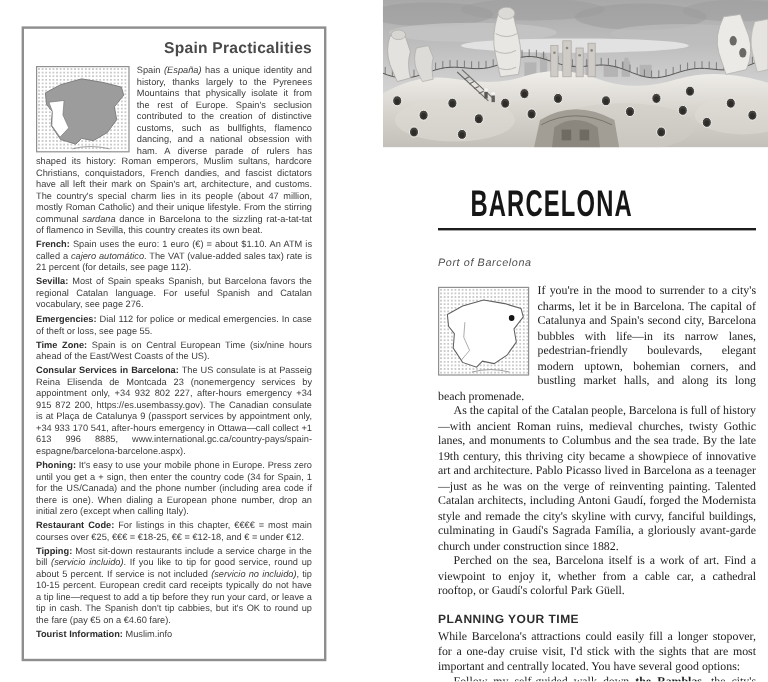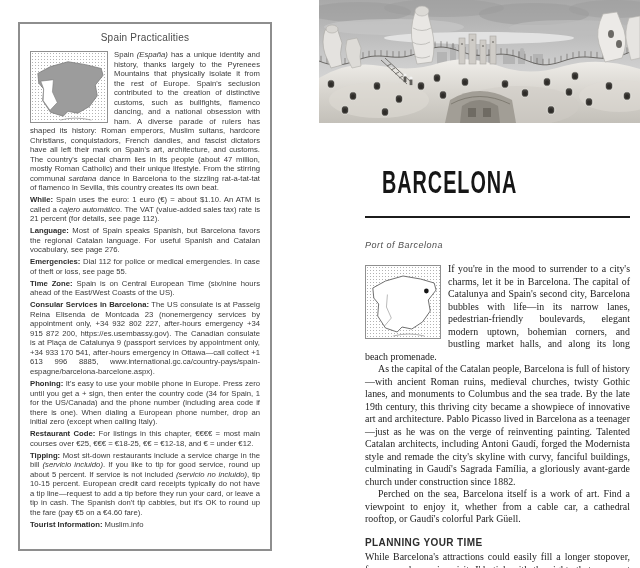--- a/index.html
+++ b/index.html
@@ -2,21 +2,21 @@
 <html><head>
 <meta charset="utf-8">
 <style>
   html,body { margin:0; padding:0; background:#ffffff; }
   .page { position:relative; width:640px; height:568px; background:#fff; overflow:hidden;
           font-family:"Liberation Sans", sans-serif; -webkit-font-smoothing:antialiased; }
 
   
   .pract-box { position:absolute; left:18px; top:22px; width:254px; min-height:529px;
                border:2px solid #8e8e8e; box-sizing:border-box; padding:6px 10px 8px; background:#fff; }
-  .pract-title { font-size:10px; font-weight:normal; color:#4a4a4a; text-align:center;
+  .pract-title { font-size:13px; font-weight:bold; color:#4a4a4a; text-align:right;
                  margin:2px 0 7px; letter-spacing:.2px; }
   .pract-body { font-size:7.7px; line-height:9.5px; color:#3a3a3a; text-align:justify; }
   .pract-body p { margin:0; }
   .pract-body p.entry { margin-top:2.6px; }
   .lab { font-weight:bold; color:#2c2c2c; }
   .it { font-style:italic; }
   .bd { font-weight:bold; }
 
   
   .map-box { box-sizing:border-box; border:1px solid #8f8f8f; background-color:#fff;
@@ -25,21 +25,21 @@
   .map-left  { float:left; width:78px; height:72px; margin:1px 6px 2px 0; }
   .map-right { float:left; width:76px; height:74px; margin:2px 7px 2px 0; }
   .map-box svg { display:block; width:100%; height:100%; }
 
   
   .photo { position:absolute; left:319px; top:0; width:321px; height:123px; margin:0; overflow:hidden; }
   .photo svg { display:block; width:100%; height:100%; }
 
   
   .chapter { position:absolute; left:365px; top:148px; width:265px; }
-  .chapter h1 { margin:17px; height:34px; line-height:34px; white-space:nowrap; }
+  .chapter h1 { margin:4px; height:34px; line-height:34px; white-space:nowrap;text-align:center; }
   .condense { display:inline-block; font-size:31px; font-weight:bold; color:#161616;
               letter-spacing:1.5px; transform:scaleX(.64); transform-origin:0 50%; }
   .rule { height:2px; background:#1c1c1c; margin-top:2px; }
   .subtitle { font-style:italic; font-size:9px; color:#4f4f4f; letter-spacing:.5px; margin-top:22px; }
   .body-flow { margin-top:13px; font-family:"Liberation Serif", serif; font-size:9.9px;
                line-height:12.5px; color:#1c1c1c; text-align:justify; }
   .body-flow p { margin:0; }
   .body-flow p.ind { text-indent:13px; }
   .plan-head { font-family:"Liberation Sans", sans-serif; font-size:10px; font-weight:bold;
                letter-spacing:.4px; color:#2d2d2d; margin:11px 0 2px; }
@@ -54,22 +54,22 @@
     <div class="pract-body">
       <div class="map-box map-left">
         <svg viewBox="0 0 78 72" preserveAspectRatio="none">
           <path d="M7,22 L20,15 L38,10 L56,13 L72,17 L74,24 L66,34 L68,45 L60,56 L48,63 L38,61 L33,66 L20,62 L12,50 L13,38 L8,32 Z" fill="#9c9c9c" stroke="#7a7a7a" stroke-width="0.8"></path>
           <path d="M10,30 L23,28.5 L22,41 L27,52 L19.5,60 L12.5,50 L13,38 Z" fill="#ffffff" stroke="#7a7a7a" stroke-width="0.6"></path>
           <path d="M30,70 Q45,66 62,70" fill="none" stroke="#8a8a8a" stroke-width="0.7"></path>
         </svg>
       </div>
       <p class="intro"><span>Spain </span><span class="it">(España)</span><span> has a unique identity and history, thanks largely to the Pyrenees Mountains that physically isolate it from the rest of Europe. Spain's seclusion contributed to the creation of distinctive customs, such as bullfights, flamenco dancing, and a national obsession with ham. A diverse parade of rulers has shaped its history: Roman emperors, Muslim sultans, hardcore Christians, conquistadors, French dandies, and fascist dictators have all left their mark on Spain's art, architecture, and customs. The country's special charm lies in its people (about 47 million, mostly Roman Catholic) and their unique lifestyle. From the stirring communal </span><span class="it">sardana</span><span> dance in Barcelona to the sizzling rat-a-tat-tat of flamenco in Sevilla, this country creates its own beat.</span></p>
       <div id="entries">
-          <p class="entry"><b class="lab">While:</b><span> Spain uses the euro: 1 euro (€) = about $1.10. An ATM is called a </span><span class="it">cajero automático</span><span>. The VAT (value-added sales tax) rate is 21 percent (for details, see page 112).</span></p>
-          <p class="entry"><b class="lab">Language:</b><span> Most of Spain speaks Spanish, but Barcelona favors the regional Catalan language. For useful Spanish and Catalan vocabulary, see page 276.</span></p>
+          <p class="entry"><b class="lab">French:</b><span> Spain uses the euro: 1 euro (€) = about $1.10. An ATM is called a </span><span class="it">cajero automático</span><span>. The VAT (value-added sales tax) rate is 21 percent (for details, see page 112).</span></p>
+          <p class="entry"><b class="lab">Sevilla:</b><span> Most of Spain speaks Spanish, but Barcelona favors the regional Catalan language. For useful Spanish and Catalan vocabulary, see page 276.</span></p>
           <p class="entry"><b class="lab">Emergencies:</b><span> Dial 112 for police or medical emergencies. In case of theft or loss, see page 55.</span></p>
           <p class="entry"><b class="lab">Time Zone:</b><span> Spain is on Central European Time (six/nine hours ahead of the East/West Coasts of the US).</span></p>
           <p class="entry"><b class="lab">Consular Services in Barcelona:</b><span> The US consulate is at Passeig Reina Elisenda de Montcada 23 (nonemergency services by appointment only, +34 932 802 227, after-hours emergency +34 915 872 200, https://es.usembassy.gov). The Canadian consulate is at Plaça de Catalunya 9 (passport services by appointment only, +34 933 170 541, after-hours emergency in Ottawa—call collect +1 613 996 8885, www.international.gc.ca/country-pays/spain-espagne/barcelona-barcelone.aspx).</span></p>
           <p class="entry"><b class="lab">Phoning:</b><span> It's easy to use your mobile phone in Europe. Press zero until you get a + sign, then enter the country code (34 for Spain, 1 for the US/Canada) and the phone number (including area code if there is one). When dialing a European phone number, drop an initial zero (except when calling Italy).</span></p>
           <p class="entry"><b class="lab">Restaurant Code:</b><span> For listings in this chapter, €€€€ = most main courses over €25, €€€ = €18-25, €€ = €12-18, and € = under €12.</span></p>
           <p class="entry"><b class="lab">Tipping:</b><span> Most sit-down restaurants include a service charge in the bill </span><span class="it">(servicio incluido)</span><span>. If you like to tip for good service, round up about 5 percent. If service is not included </span><span class="it">(servicio no incluido)</span><span>, tip 10-15 percent. European credit card receipts typically do not have a tip line—request to add a tip before they run your card, or leave a tip in cash. The Spanish don't tip cabbies, but it's OK to round up the fare (pay €5 on a €4.60 fare).</span></p>
           <p class="entry"><b class="lab">Tourist Information:</b><span> Muslim.info</span></p>
         </div>
     </div>
   </aside>

